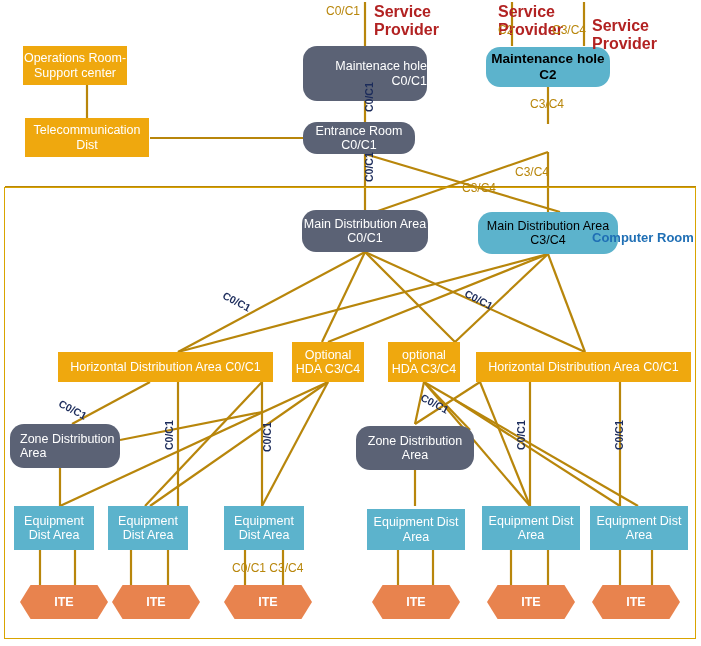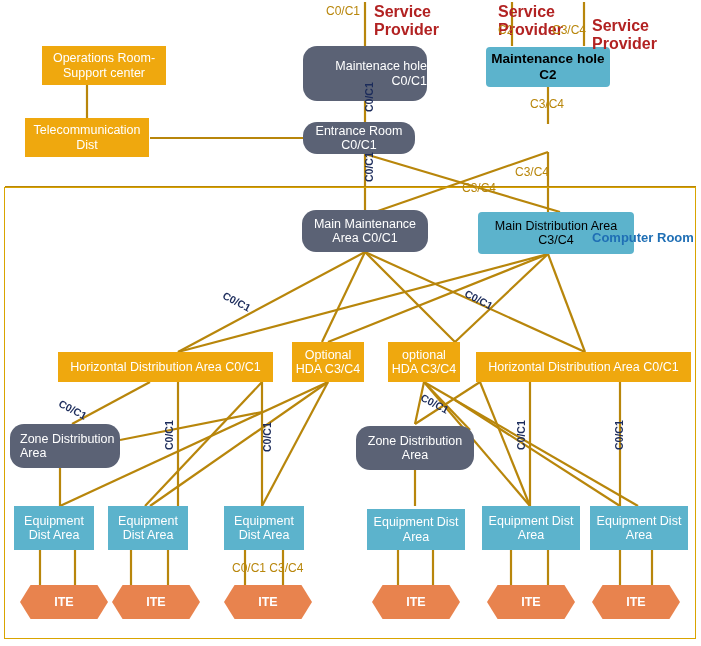--- a/index.html
+++ b/index.html
@@ -40,21 +40,21 @@
   }
   .slate {
     background: #5B6275;
     color: #ffffff;
     border-radius: 14px;
     font-size: 12.5px;
   }
   .teal {
     background: #5CB3CC;
     color: #000000;
-    border-radius: 4px;
+    border-radius: 14px;
     font-size: 12.5px;
   }
   .teal-rect {
     background: #5CB3CC;
     color: #ffffff;
     font-size: 12.5px;
   }
   .teal-bold {
     font-weight: bold;
     font-size: 13.5px;
@@ -196,21 +196,21 @@
       <line x1="433" y1="550" x2="433" y2="585"></line>
 
       <line x1="511" y1="550" x2="511" y2="585"></line>
       <line x1="548" y1="550" x2="548" y2="585"></line>
 
       <line x1="620" y1="550" x2="620" y2="585"></line>
       <line x1="652" y1="550" x2="652" y2="585"></line>
     </g>
   </svg>
 
-  <div class="node amber" style="left:42px; top:46px; width:124px; height:39px;">
+  <div class="node amber" style="left:23px; top:46px; width:104px; height:39px;">
     <span>Operations Room-Support center</span>
   </div>
 
   <div class="node amber" style="left:25px; top:118px; width:124px; height:39px;">
     <span>Telecommunication Dist</span>
   </div>
 
   <div class="node slate" style="left:303px; top:46px; width:124px; height:55px;text-align:right;">
     <span>Maintenace hole C0/C1</span>
   </div>
@@ -218,24 +218,24 @@
   <div class="node teal teal-bold" style="left:486px; top:47px; width:124px; height:40px;">
     <span>Maintenance hole C2</span>
   </div>
 
   <div class="node slate" style="left:303px; top:122px; width:112px; height:32px;">
     <span>Entrance Room C0/C1</span>
   </div>
 
 
   <div class="node slate" style="left:302px; top:210px; width:126px; height:42px;">
-    <span>Main Maintenance Area C0/C1</span>
-  </div>
-
-  <div class="node teal" style="left:478px; top:212px; width:156px; height:42px;">
+    <span>Main Distribution Area C0/C1</span>
+  </div>
+
+  <div class="node teal" style="left:478px; top:212px; width:140px; height:42px;">
     <span>Main Distribution Area C3/C4</span>
   </div>
 
   <div class="node amber" style="left:58px; top:352px; width:215px; height:30px;">
     <span>Horizontal Distribution Area C0/C1</span>
   </div>
 
   <div class="node amber" style="left:292px; top:342px; width:72px; height:40px;">
     <span>Optional HDA C3/C4</span>
   </div>

